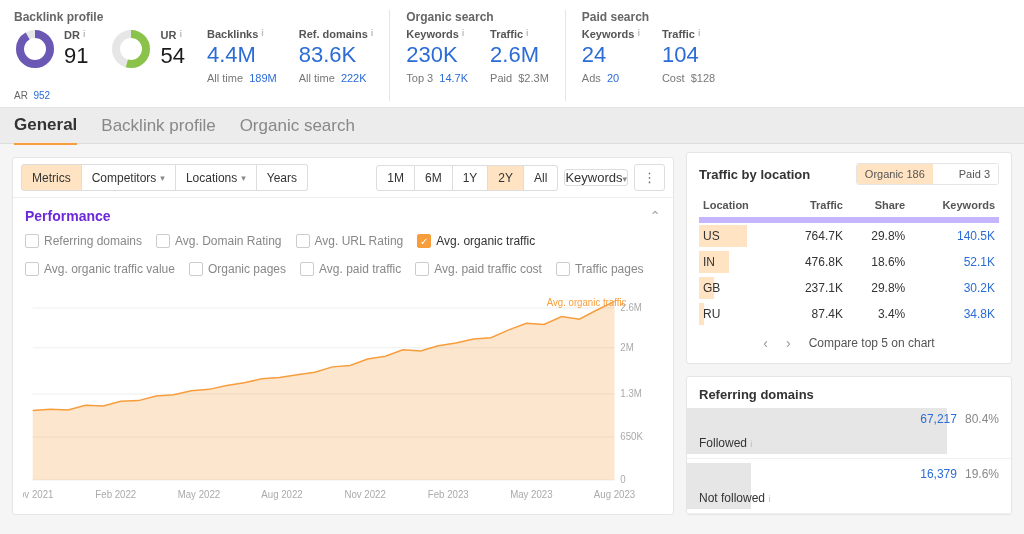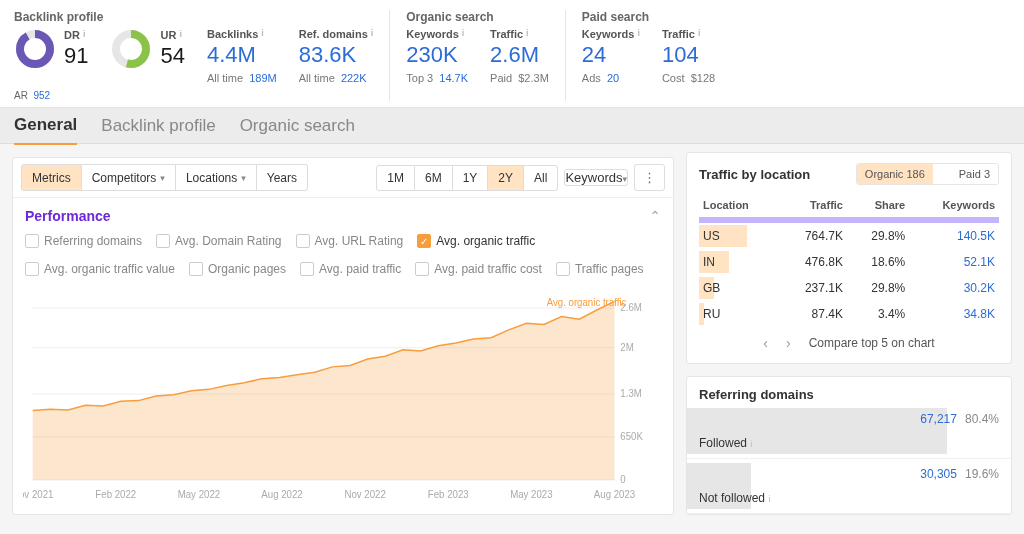--- a/index.html
+++ b/index.html
@@ -332,18 +332,18 @@
       </div>
       <div id="refRows">
           <div class="ref-row" style="padding: 8px 12px;">
             <div class="bar" style="width:80.4%"></div>
             <span class="label">Followed <span class="info-dot" style="color:#bbb;font-size:9px;">i</span></span>
             <span><span class="val blue-link">67,217</span><span class="pct">80.4%</span></span>
           </div>
           <div class="ref-row" style="padding: 8px 12px;">
             <div class="bar" style="width:19.6%"></div>
             <span class="label">Not followed <span class="info-dot" style="color:#bbb;font-size:9px;">i</span></span>
-            <span><span class="val blue-link">30,305</span><span class="pct">19.6%</span></span>
+            <span><span class="val blue-link">16,379</span><span class="pct">19.6%</span></span>
           </div>
         </div>
     </div>
   </div>
 </div>
 
 </body></html>

